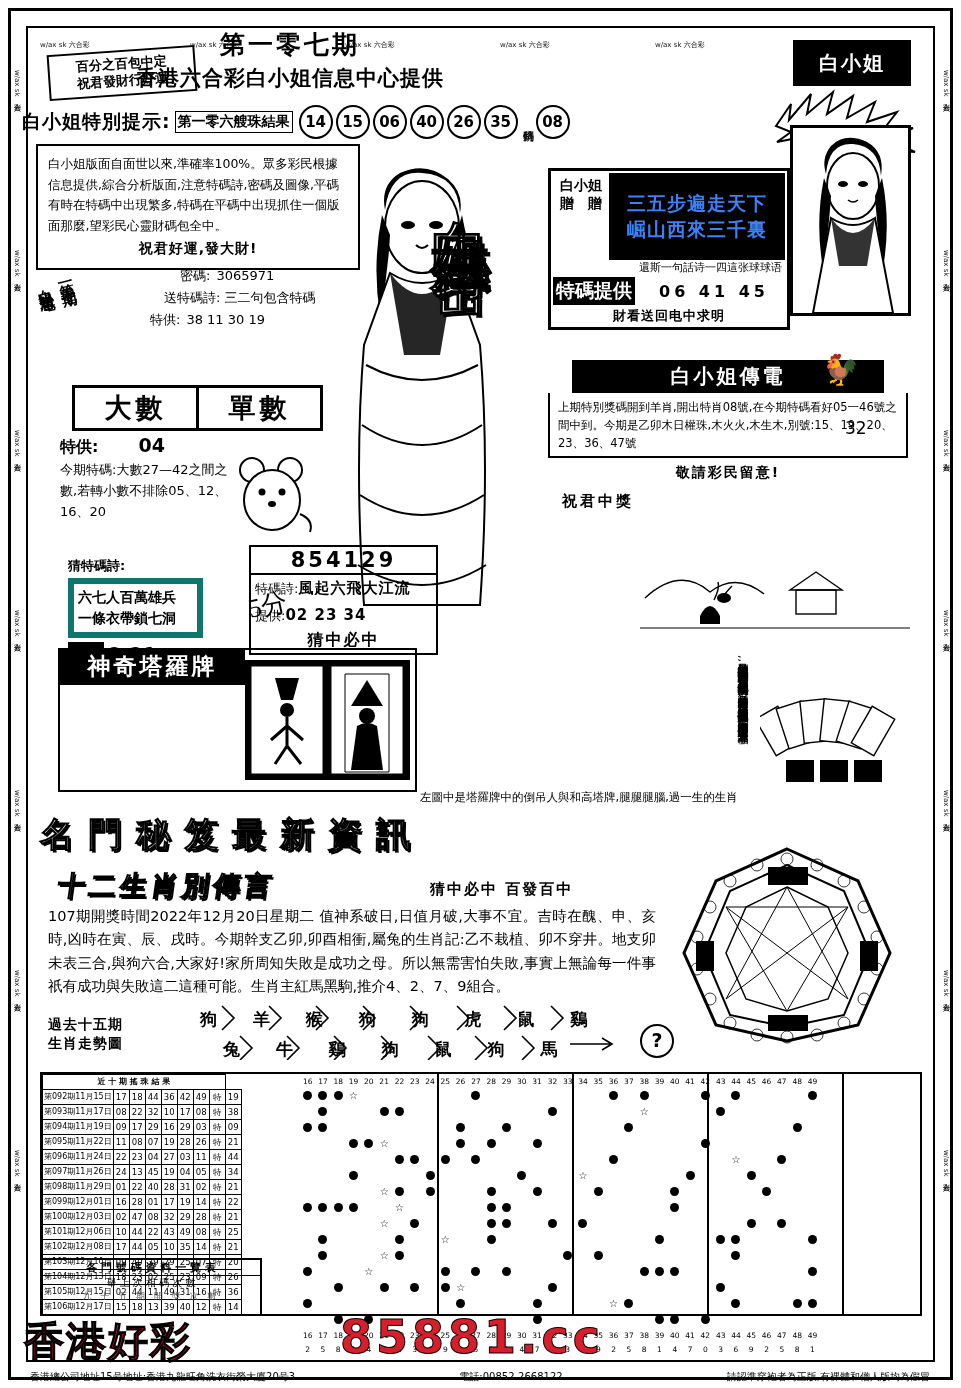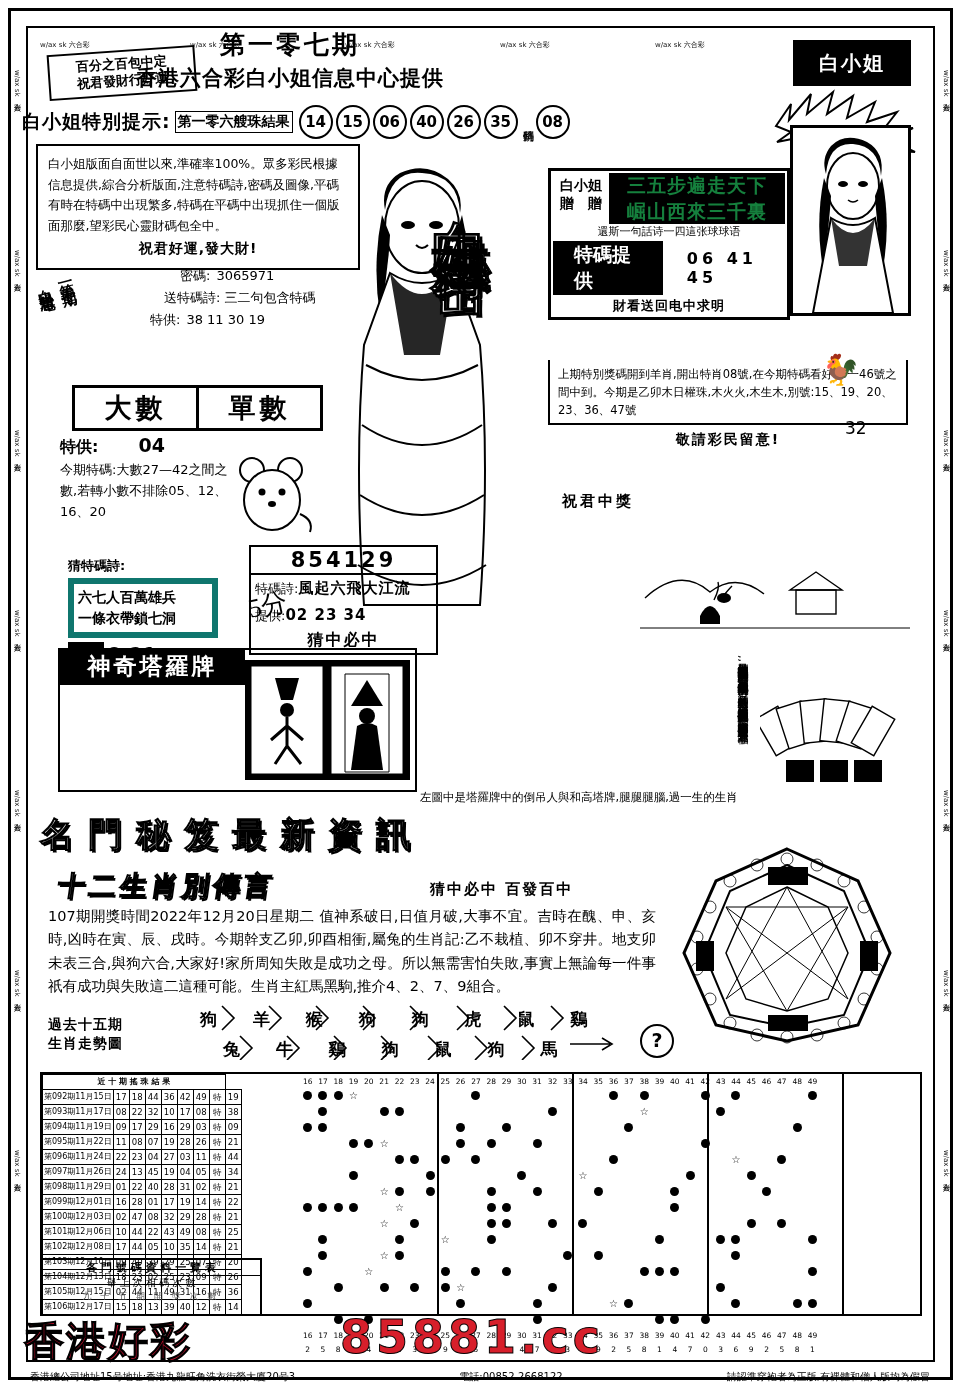--- a/index.html
+++ b/index.html
@@ -42,47 +42,47 @@
 
   
   .lady{position:absolute;left:330px;top:165px;width:190px;height:460px;}
   .bigtitle{position:absolute;left:430px;top:175px;font-size:58px;font-weight:bold;writing-mode:vertical-rl;letter-spacing:8px;line-height:1.02;
     -webkit-text-stroke:1px #000;color:#fff;text-shadow:3px 3px 0 #000;}
 
   
   .rpanel{position:absolute;left:548px;top:168px;width:232px;border:3px solid #000;padding:2px;}
   .rp-top{display:flex;}
   .rp-left{width:56px;font-size:14px;font-weight:bold;line-height:1.25;text-align:center;padding-top:4px;}
-  .rp-right{flex:1;background:#000;color:#15803d;font-size:19px;font-weight:bold;text-align:center;letter-spacing:1px;line-height:1.35;padding:0 0;}
+  .rp-right{flex:1;background:#000;color:#3b82f6;font-size:19px;font-weight:bold;text-align:center;letter-spacing:1px;line-height:1.35;padding:18px 0;}
   .rp-mid{margin-top:3px;display:flex;align-items:center;justify-content:space-between;padding:0 3px;}
   .rp-mid .t{font-size:17px;font-weight:bold;}
   .rp-mid .n{font-size:16px;font-weight:bold;letter-spacing:3px;}
-  .rp-sm{font-size:11px;display:flex;justify-content:center;padding:0 3px;}
+  .rp-sm{font-size:11px;display:flex;justify-content:flex-end;padding:0 3px;}
   .rp-bot{margin-top:2px;display:flex;align-items:center;}
-  .rp-bot .t{font-size:19px;font-weight:bold;background:#000;color:#fff;padding:1px 21px;}
+  .rp-bot .t{font-size:19px;font-weight:bold;background:#000;color:#fff;padding:1px 3px;}
   .rp-bot .n{font-size:16px;font-weight:bold;letter-spacing:4px;margin-left:24px;}
   .rp-foot{text-align:center;font-size:13px;font-weight:bold;letter-spacing:1px;margin-top:2px;}
 
   .lady2{position:absolute;left:790px;top:125px;width:115px;height:185px;border:3px solid #000;overflow:hidden;background:#fff;}
 
   .telegram{position:absolute;left:548px;top:360px;width:360px;}
   .tel-title{background:#000;color:#fff;text-align:center;font-size:20px;font-weight:bold;letter-spacing:3px;padding:3px 0;margin:0 24px;}
   .tel-body{border:2px solid #000;border-top:none;margin:0 0 0 0;padding:6px 8px 4px;font-size:11.5px;line-height:1.55;}
   .tel-note{text-align:center;font-size:14px;font-weight:bold;letter-spacing:2px;margin-top:6px;}
   .blessing{position:absolute;left:562px;top:492px;font-size:15px;font-weight:bold;letter-spacing:3px;}
 
   
   .twobox{position:absolute;left:72px;top:385px;width:245px;border:3px solid #000;display:flex;}
   .twobox div{flex:1;text-align:center;font-size:27px;font-weight:bold;letter-spacing:4px;padding:2px 0;}
   .twobox div:first-child{border-right:3px solid #000;}
   .bubble{position:absolute;left:60px;top:430px;width:180px;font-size:13px;line-height:1.6;}
   .bubble .top{font-size:16px;font-weight:bold;}
   .bubble .num{font-size:19px;font-weight:bold;margin-left:40px;}
 
-  .guess{position:absolute;left:68px;top:555px;width:150px;font-size:13.5px;line-height:1.75;}
+  .guess{position:absolute;left:68px;top:555px;width:135px;font-size:13.5px;line-height:1.75;}
   .guess .ttl{font-size:13px;font-weight:bold;}
   .guess .poem{border:6px solid #0f766e;padding:3px 4px;font-size:14px;font-weight:bold;line-height:1.5;}
   .guess .send{background:#000;color:#fff;display:inline-block;padding:1px 4px;font-weight:bold;font-size:14px;}
 
   .codebox{position:absolute;left:249px;top:545px;width:185px;border:2px solid #000;}
   .codebox .big{text-align:center;font-size:21px;font-weight:bold;letter-spacing:3px;border-bottom:2px solid #000;padding:1px 0;}
   .codebox .r{font-size:13px;padding:2px 4px;line-height:1.55;}
   .codebox .r b{font-size:15px;letter-spacing:1px;}
   .codebox .cc{text-align:center;font-size:16px;font-weight:bold;letter-spacing:2px;padding-bottom:2px;}
 
@@ -267,20 +267,21 @@
       <path d="M89 50 Q98 95 90 140 Q84 100 82 68Z" fill="#000"></path>
       <ellipse cx="50" cy="56" rx="5" ry="3" fill="#000"></ellipse>
       <ellipse cx="70" cy="56" rx="5" ry="3" fill="#000"></ellipse>
       <path d="M55 72 Q60 76 65 72" stroke="#000" fill="none" stroke-width="1.6"></path>
       <path d="M38 90 Q60 104 82 90 L100 185 L20 185Z" fill="#fff" stroke="#000" stroke-width="2"></path>
       <path d="M38 90 Q60 120 82 90 L74 138 L46 138Z" fill="#000" opacity="0.8"></path>
     </svg>
   </div>
 
   <div class="telegram">
+    <div class="tel-title">白小姐傳電</div>
     <div class="tel-body">上期特別獎碼開到羊肖,開出特肖08號,在今期特碼看好05一46號之間中到。今期是乙卯木日權珠,木火火,木生木,別號:15、19、20、23、36、47號</div>
     <div class="tel-note">敬請彩民留意!</div>
   </div>
   <div class="blessing">祝君中獎</div>
 
   <div class="rooster">🐓</div>
   <div class="num32">32</div>
 
   <svg class="deer" viewBox="0 0 270 120">
     <path d="M5 78 Q40 46 70 72 Q96 52 124 74" stroke="#000" fill="none" stroke-width="1.4"></path>

